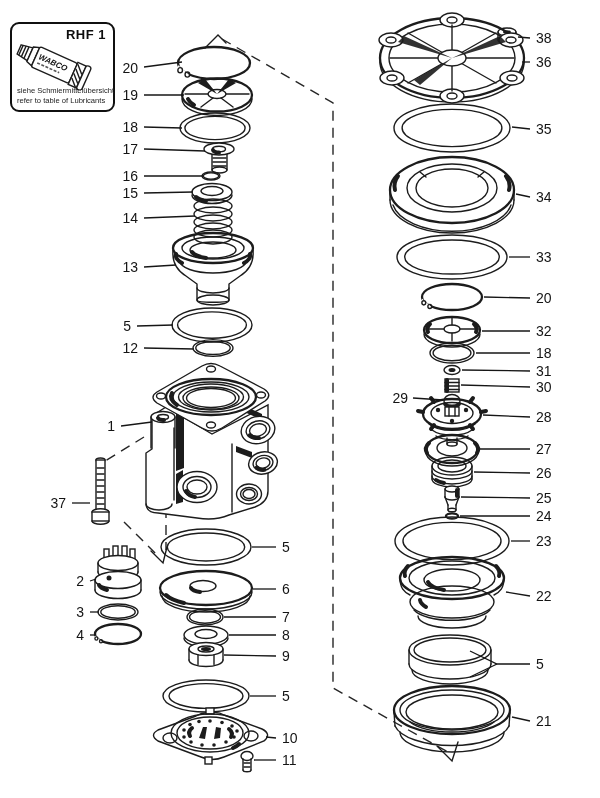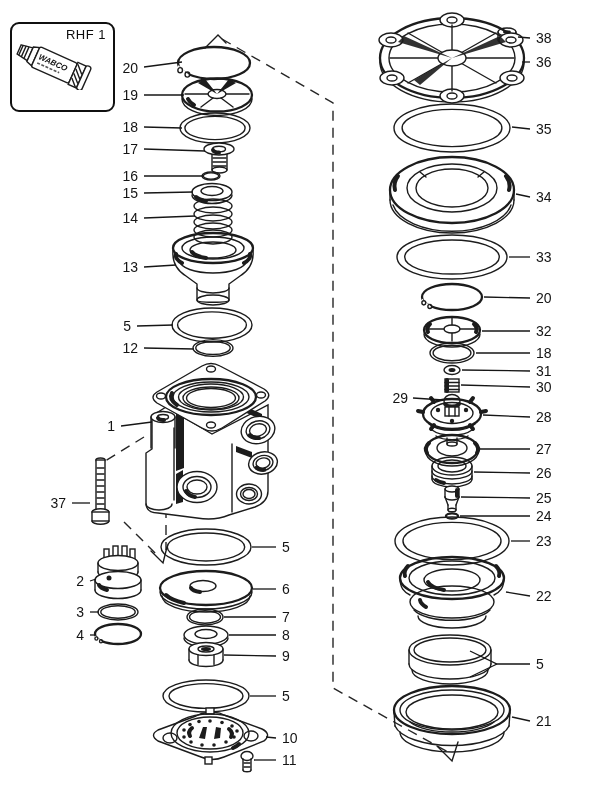--- a/index.html
+++ b/index.html
@@ -9,21 +9,21 @@
   .ln{fill:none;stroke:#1c1c1c;stroke-width:1.4;stroke-linecap:round;}
   .ln2{fill:none;stroke:#1c1c1c;stroke-width:2.3;stroke-linecap:round;}
   .fw{fill:#ffffff;stroke:#1c1c1c;stroke-width:1.4;}
   .fd{fill:#1c1c1c;stroke:none;}
   .thk{fill:none;stroke:#1c1c1c;stroke-width:4;stroke-linecap:round;}
   .dash{fill:none;stroke:#262626;stroke-width:1.4;stroke-dasharray:10 7;}
   .leader{fill:none;stroke:#161616;stroke-width:1.3;}
   .callout{font-family:"Liberation Sans",sans-serif;font-size:14px;font-weight:430;fill:#141414;}
   .lube-box{position:absolute;left:10px;top:22px;width:101px;height:86px;border:2.5px solid #101010;
             border-radius:9px;background:#fff;z-index:5;}
-  .lube-code{position:absolute;top:3px;right:7px;font-size:13px;font-weight:normal;color:#0d0d0d;letter-spacing:.5px;}
+  .lube-code{position:absolute;top:3px;right:7px;font-size:13px;font-weight:bold;color:#0d0d0d;letter-spacing:.5px;}
   .lube-notes{position:absolute;left:5px;bottom:4px;font-size:7.6px;line-height:1.32;color:#222;white-space:nowrap;}
   .tube-svg{position:absolute;left:1px;top:12px;}
   .tube-label{font-family:"Liberation Sans",sans-serif;font-size:8px;font-weight:bold;font-style:italic;fill:#111;}
 </style>
 </head>
 <body>
 
 <div id="stage">
 
   <div class="lube-box">
@@ -39,20 +39,24 @@
         <text class="tube-label" x="21" y="8">WABCO</text>
         <line x1="22" y1="12" x2="46" y2="12" stroke="#555" stroke-width="1.6" stroke-dasharray="3 1.5"></line>
         <rect x="59" y="-5" width="9" height="24" class="fw"></rect>
         <line x1="60" y1="-3" x2="67" y2="4" class="ln" stroke-width="1"></line>
         <line x1="60" y1="2" x2="67" y2="9" class="ln" stroke-width="1"></line>
         <line x1="60" y1="7" x2="67" y2="14" class="ln" stroke-width="1"></line>
         <line x1="60" y1="12" x2="67" y2="19" class="ln" stroke-width="1"></line>
         <rect x="68" y="-6" width="5.5" height="26" rx="2.5" class="fw"></rect>
       </g>
     </svg>
+    <div class="lube-notes">
+      <div>siehe Schmiermittelübersicht</div>
+      <div>refer to table of Lubricants</div>
+    </div>
   </div>
 
   <svg id="art" width="600" height="798" viewBox="0 0 600 798">
     <defs>
       <g id="oring">
         <ellipse rx="50" ry="20" class="ln" vector-effect="non-scaling-stroke"></ellipse>
         <ellipse rx="43" ry="15.5" class="ln" vector-effect="non-scaling-stroke"></ellipse>
       </g>
       <g id="snapring">
         <ellipse rx="50" ry="20" class="ln2" vector-effect="non-scaling-stroke"></ellipse>

